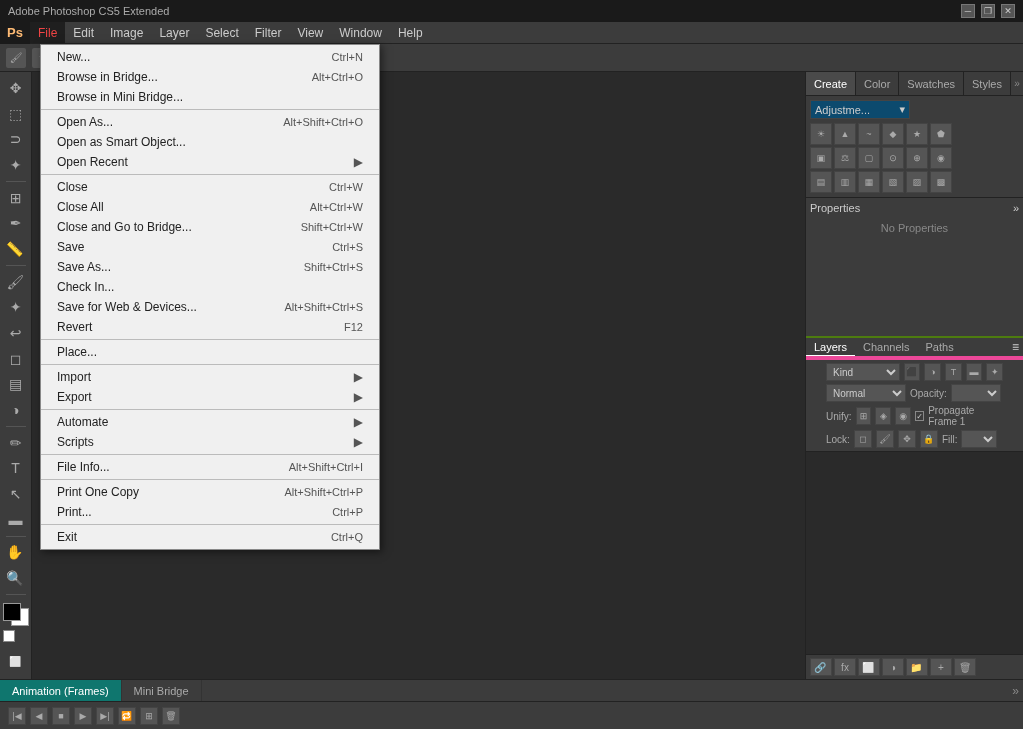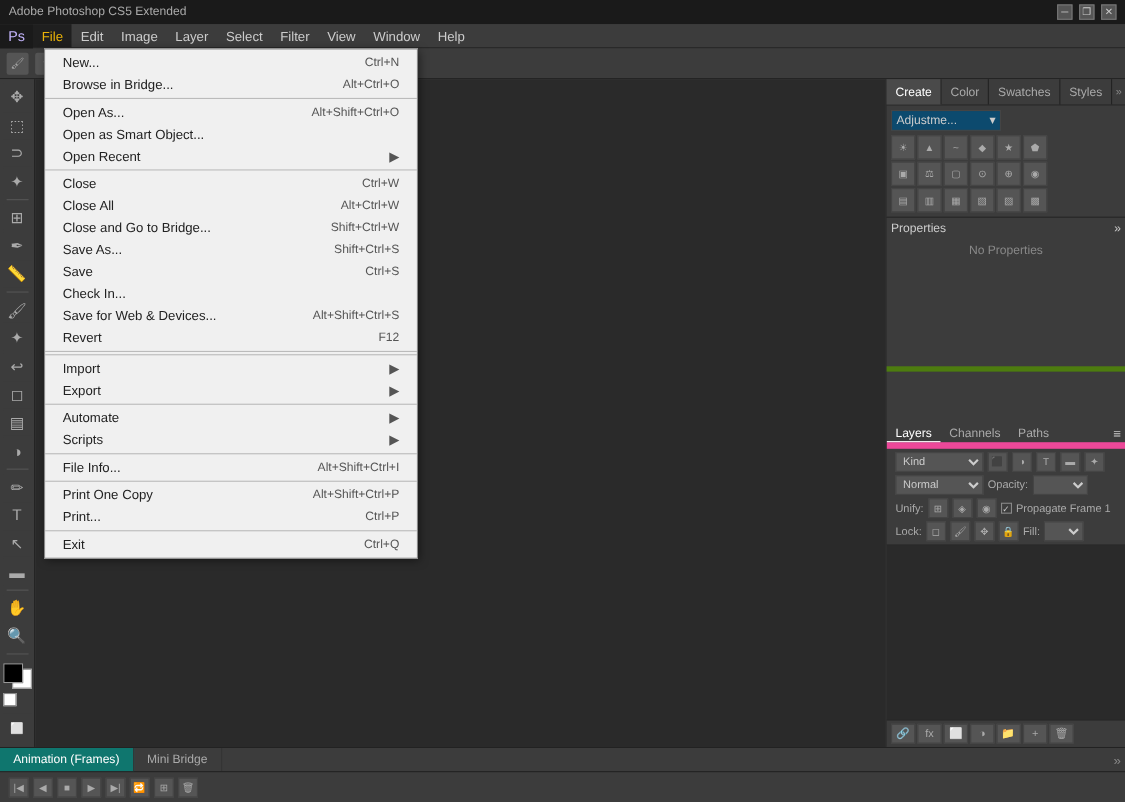--- a/index.html
+++ b/index.html
@@ -44,30 +44,30 @@
     }
     .menu-item {
       padding: 0 8px;
       height: 100%;
       display: flex;
       align-items: center;
       cursor: pointer;
       font-size: 12px;
       color: #ccc;
     }
-    .menu-item.active { background: #1f1f1f; color: #eab308; }
+    .menu-item.active { background: #1f1f1f; color: #ef4444; }
     #ps-logo {
       width: 30px;
       height: 22px;
       background: #1a1a1a;
       display: flex;
       align-items: center;
       justify-content: center;
-      color: #c4b5fd;
-      font-weight: normal;
+      color: #fdba74;
+      font-weight: bold;
       font-size: 13px;
     }
 
     
     #options-bar {
       height: 28px;
       background: #3c3c3c;
       border-bottom: 1px solid #222;
       display: flex;
       align-items: center;
@@ -233,21 +233,21 @@
       background: #555;
       border: 1px solid #444;
       display: flex; align-items: center; justify-content: center;
       font-size: 9px; color: #aaa;
       cursor: pointer;
     }
 
     
     #props-panel {
       background: #3c3c3c;
-      border-bottom: 5px solid #4d7c0f;
+      border-bottom: 2px solid #4d7c0f;
       padding: 4px;
       flex: 0 0 140px;
     }
     .props-header {
       display: flex;
       align-items: center;
       justify-content: space-between;
       margin-bottom: 4px;
       font-size: 11px;
       color: #ccc;
@@ -263,39 +263,38 @@
     #layers-panel {
       flex: 1;
       background: #3c3c3c;
       display: flex;
       flex-direction: column;
       overflow: hidden;
     }
     .layers-tabs {
       display: flex;
       height: 22px;
-      border-bottom: 6px solid #ec4899;
-      margin-top: 48px;
+      border-bottom: 4px solid #ec4899;
     }
     .layers-tab {
       padding: 0 8px;
       display: flex;
       align-items: center;
       font-size: 11px;
       color: #aaa;
       cursor: pointer;
     }
     .layers-tab.active { color: #fff; border-bottom: 1px solid #fff; }
     .layers-tab-right {
       margin-left: auto;
       display: flex; align-items: center;
       padding-right: 4px;
     }
     .layers-controls {
-      padding: 3px 8px;
+      padding: 3px 20px;
       display: flex;
       flex-direction: column;
       gap: 3px;
       border-bottom: 1px solid #222;
     }
     .layers-row {
       display: flex;
       align-items: center;
       gap: 4px;
     }
@@ -647,20 +646,24 @@
 
 <div id="file-menu">
   <div class="dropdown-item">
     <span>New...</span>
     <span class="shortcut">Ctrl+N</span>
   </div>
   <div class="dropdown-item">
     <span>Browse in Bridge...</span>
     <span class="shortcut">Alt+Ctrl+O</span>
   </div>
+  <div class="dropdown-item">
+    <span>Browse in Mini Bridge...</span>
+    <span class="shortcut"></span>
+  </div>
   <div class="menu-separator"></div>
   <div class="dropdown-item">
     <span>Open As...</span>
     <span class="shortcut">Alt+Shift+Ctrl+O</span>
   </div>
   <div class="dropdown-item">
     <span>Open as Smart Object...</span>
     <span class="shortcut"></span>
   </div>
   <div class="dropdown-item">
@@ -674,40 +677,44 @@
   </div>
   <div class="dropdown-item">
     <span>Close All</span>
     <span class="shortcut">Alt+Ctrl+W</span>
   </div>
   <div class="dropdown-item">
     <span>Close and Go to Bridge...</span>
     <span class="shortcut">Shift+Ctrl+W</span>
   </div>
   <div class="dropdown-item">
+    <span>Save</span>
+    <span class="shortcut">Ctrl+S</span>
+  </div>
+  <div class="dropdown-item">
     <span>Save As...</span>
     <span class="shortcut">Shift+Ctrl+S</span>
   </div>
   <div class="dropdown-item">
-    <span>Save</span>
-    <span class="shortcut">Ctrl+S</span>
-  </div>
-  <div class="dropdown-item">
     <span>Check In...</span>
     <span class="shortcut"></span>
   </div>
   <div class="dropdown-item">
     <span>Save for Web &amp; Devices...</span>
     <span class="shortcut">Alt+Shift+Ctrl+S</span>
   </div>
   <div class="dropdown-item">
     <span>Revert</span>
     <span class="shortcut">F12</span>
   </div>
   <div class="menu-separator"></div>
+  <div class="dropdown-item">
+    <span>Place...</span>
+    <span class="shortcut"></span>
+  </div>
   <div class="menu-separator"></div>
   <div class="dropdown-item">
     <span>Import</span>
     <span class="arrow">▶</span>
   </div>
   <div class="dropdown-item">
     <span>Export</span>
     <span class="arrow">▶</span>
   </div>
   <div class="menu-separator"></div>

